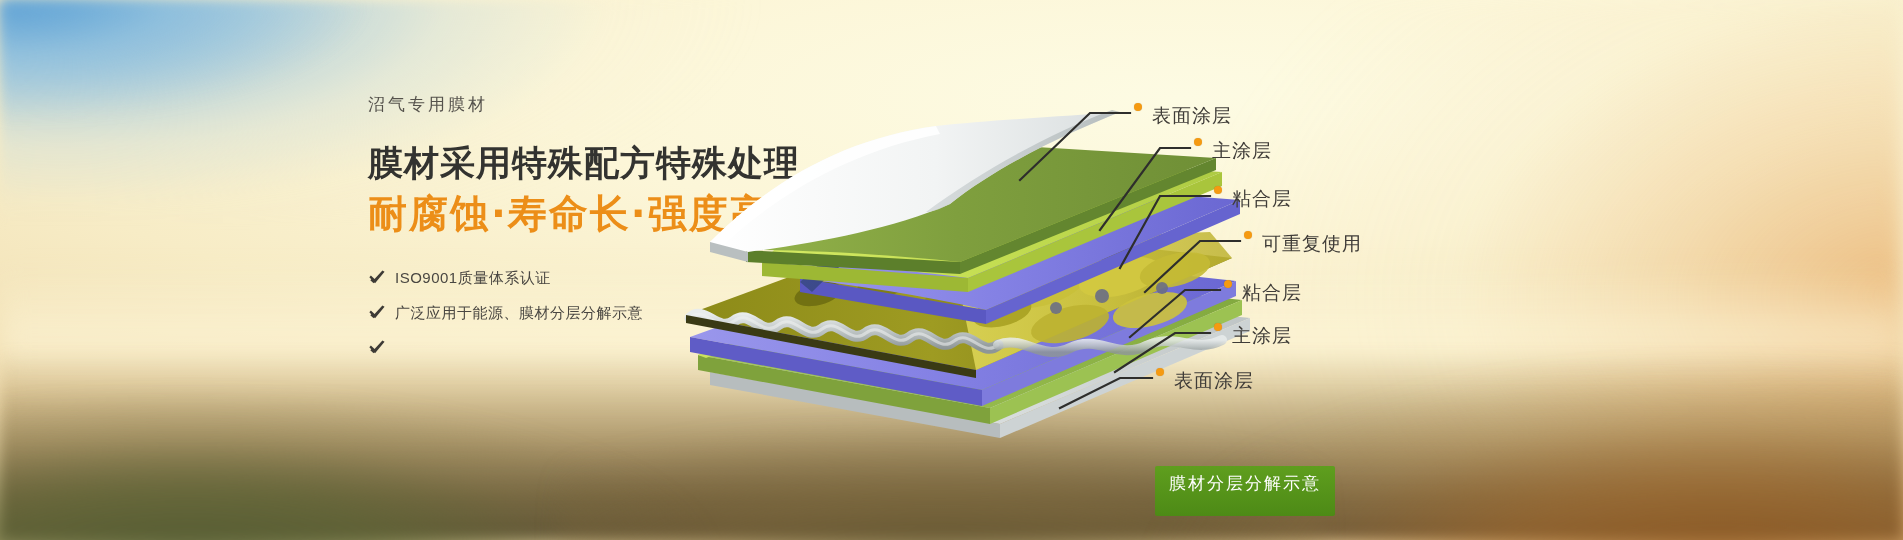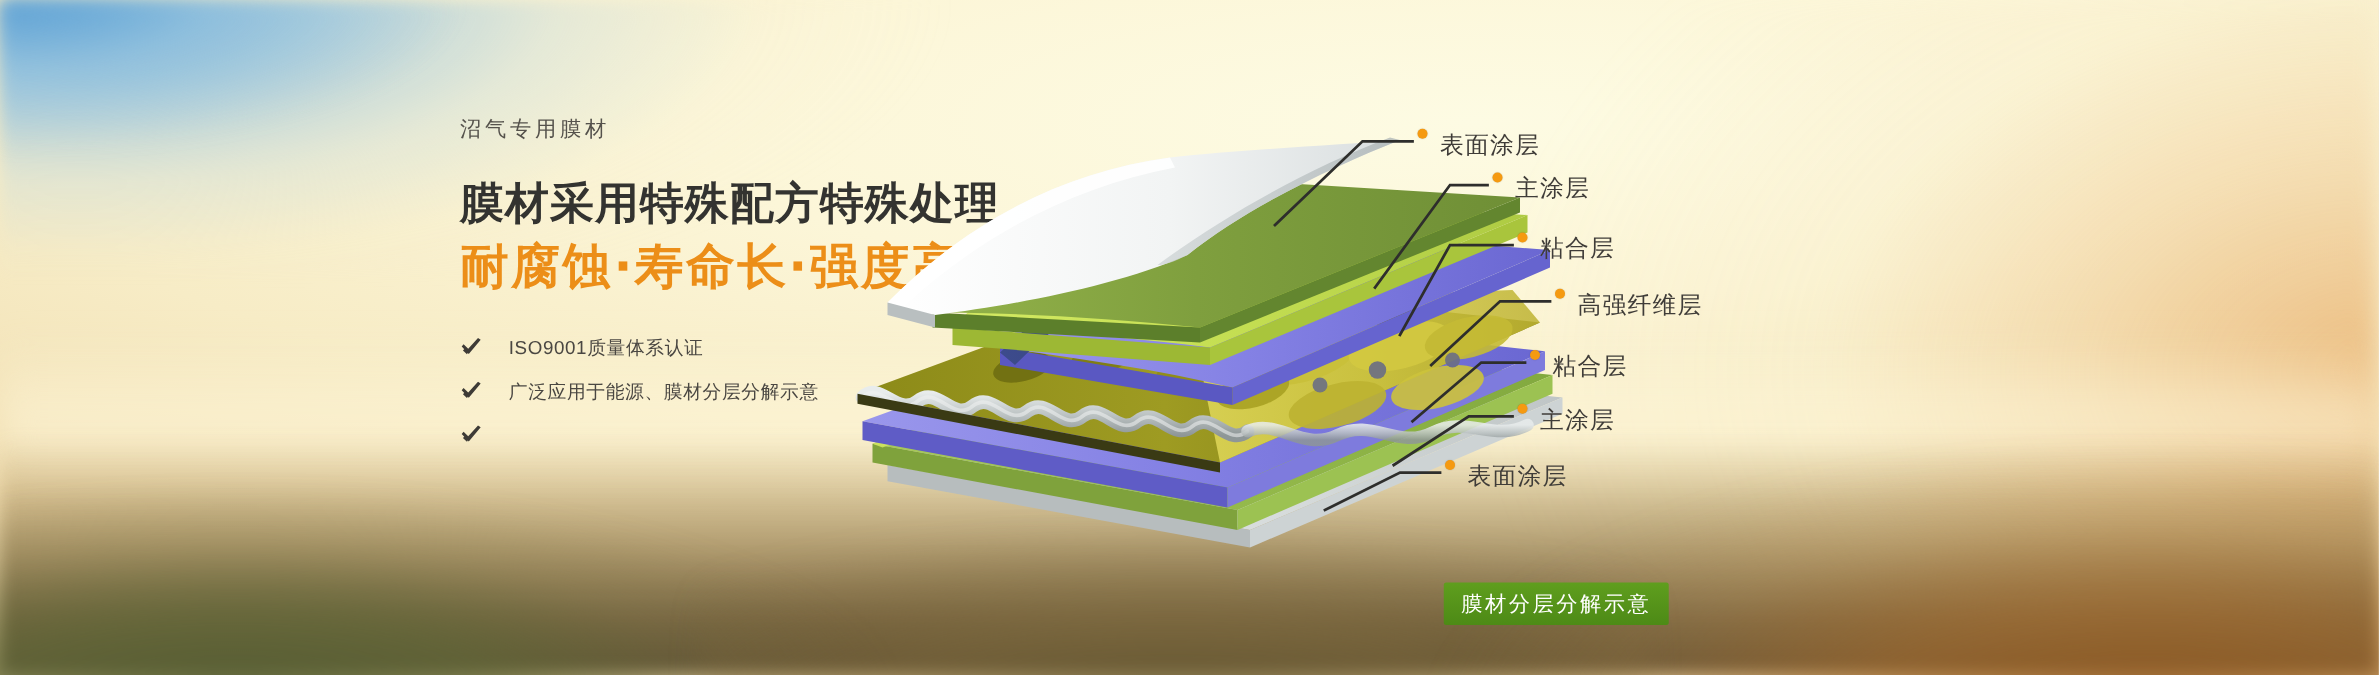--- a/index.html
+++ b/index.html
@@ -73,21 +73,21 @@
     font-family:"DejaVu Sans","Liberation Sans",sans-serif;
   }
   .headline-accent{
     margin-top:9px;font-size:39px;font-weight:700;color:#ec8e18;
     letter-spacing:2px;line-height:1.15;
     font-family:"DejaVu Sans","Liberation Sans",sans-serif;
   }
   .features{margin-top:32px;}
   .feature{
     display:flex;align-items:center;margin-bottom:16px;
-    font-size:15px;color:#4a4742;letter-spacing:0.5px;gap:12px;
+    font-size:15px;color:#4a4742;letter-spacing:0.5px;
   }
   .tick{
     width:18px;height:18px;margin-right:9px;flex:0 0 auto;
     display:inline-flex;align-items:center;justify-content:center;
     color:#3e3b36;
   }
   .tick svg{display:block;}
 
   
   .product{
@@ -108,21 +108,21 @@
   .callout .ctext{
     font-size:19px;color:#3f3c38;letter-spacing:1px;
     font-family:"DejaVu Sans","Liberation Sans",sans-serif;
   }
   .leader{position:absolute;left:0;top:0;width:1903px;height:540px;pointer-events:none;}
 
   .badge{
     position:absolute;left:1155px;top:466px;
     background:linear-gradient(to bottom,#5f9e1e,#4d8a16);
     color:#ffffff;font-size:17px;letter-spacing:2px;
-    padding:6px 14px 5px 14px;border-radius:2px;
+    padding:6px 14px 21px 14px;border-radius:2px;
     font-family:Liberation Serif, serif;
   }
 </style>
 </head>
 <body>
 
 <div class="banner">
 
   <div class="bg-sky"></div>
   <div class="bg-blue-left"></div>
@@ -347,21 +347,21 @@
     <div class="callout" style="left:1194px;top:138px;">
       <span class="dot"></span>
       <span class="ctext">主涂层</span>
     </div>
     <div class="callout" style="left:1214px;top:186px;">
       <span class="dot"></span>
       <span class="ctext">粘合层</span>
     </div>
     <div class="callout" style="left:1244px;top:231px;">
       <span class="dot"></span>
-      <span class="ctext">高强纤维层</span>
+      <span class="ctext">可重复使用</span>
     </div>
     <div class="callout" style="left:1224px;top:280px;">
       <span class="dot"></span>
       <span class="ctext">粘合层</span>
     </div>
     <div class="callout" style="left:1214px;top:323px;">
       <span class="dot"></span>
       <span class="ctext">主涂层</span>
     </div>
     <div class="callout" style="left:1156px;top:368px;">

